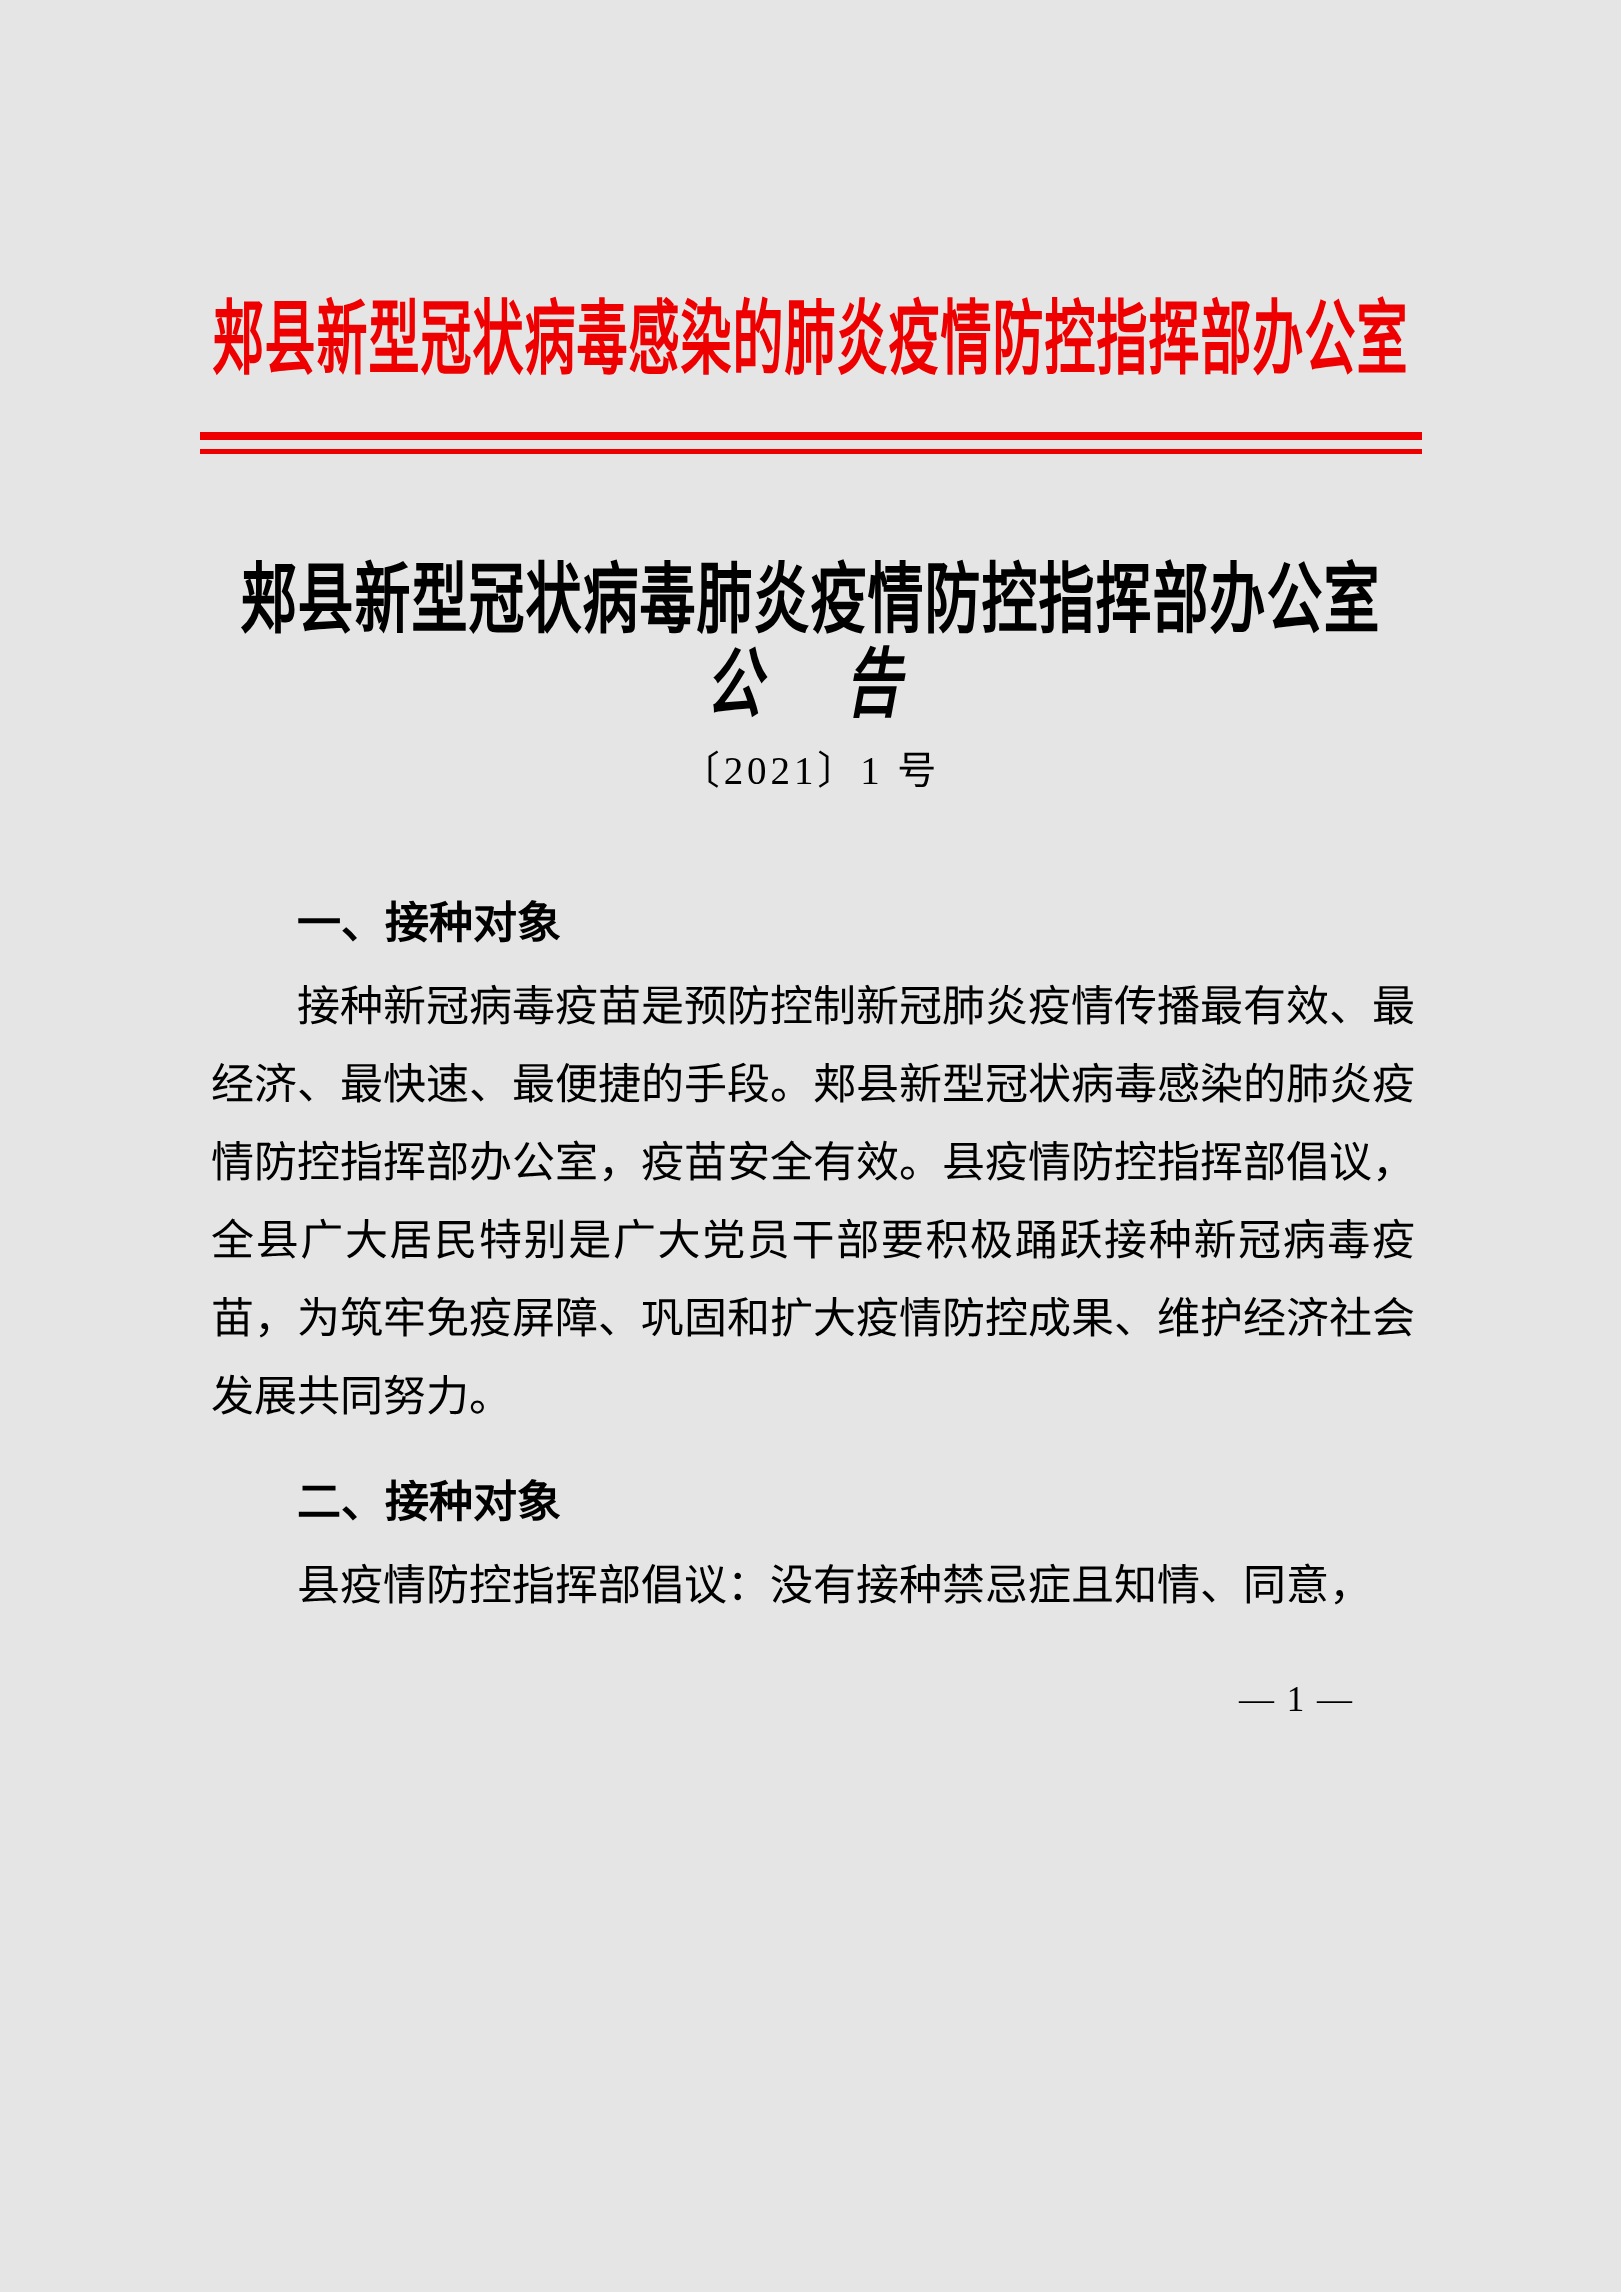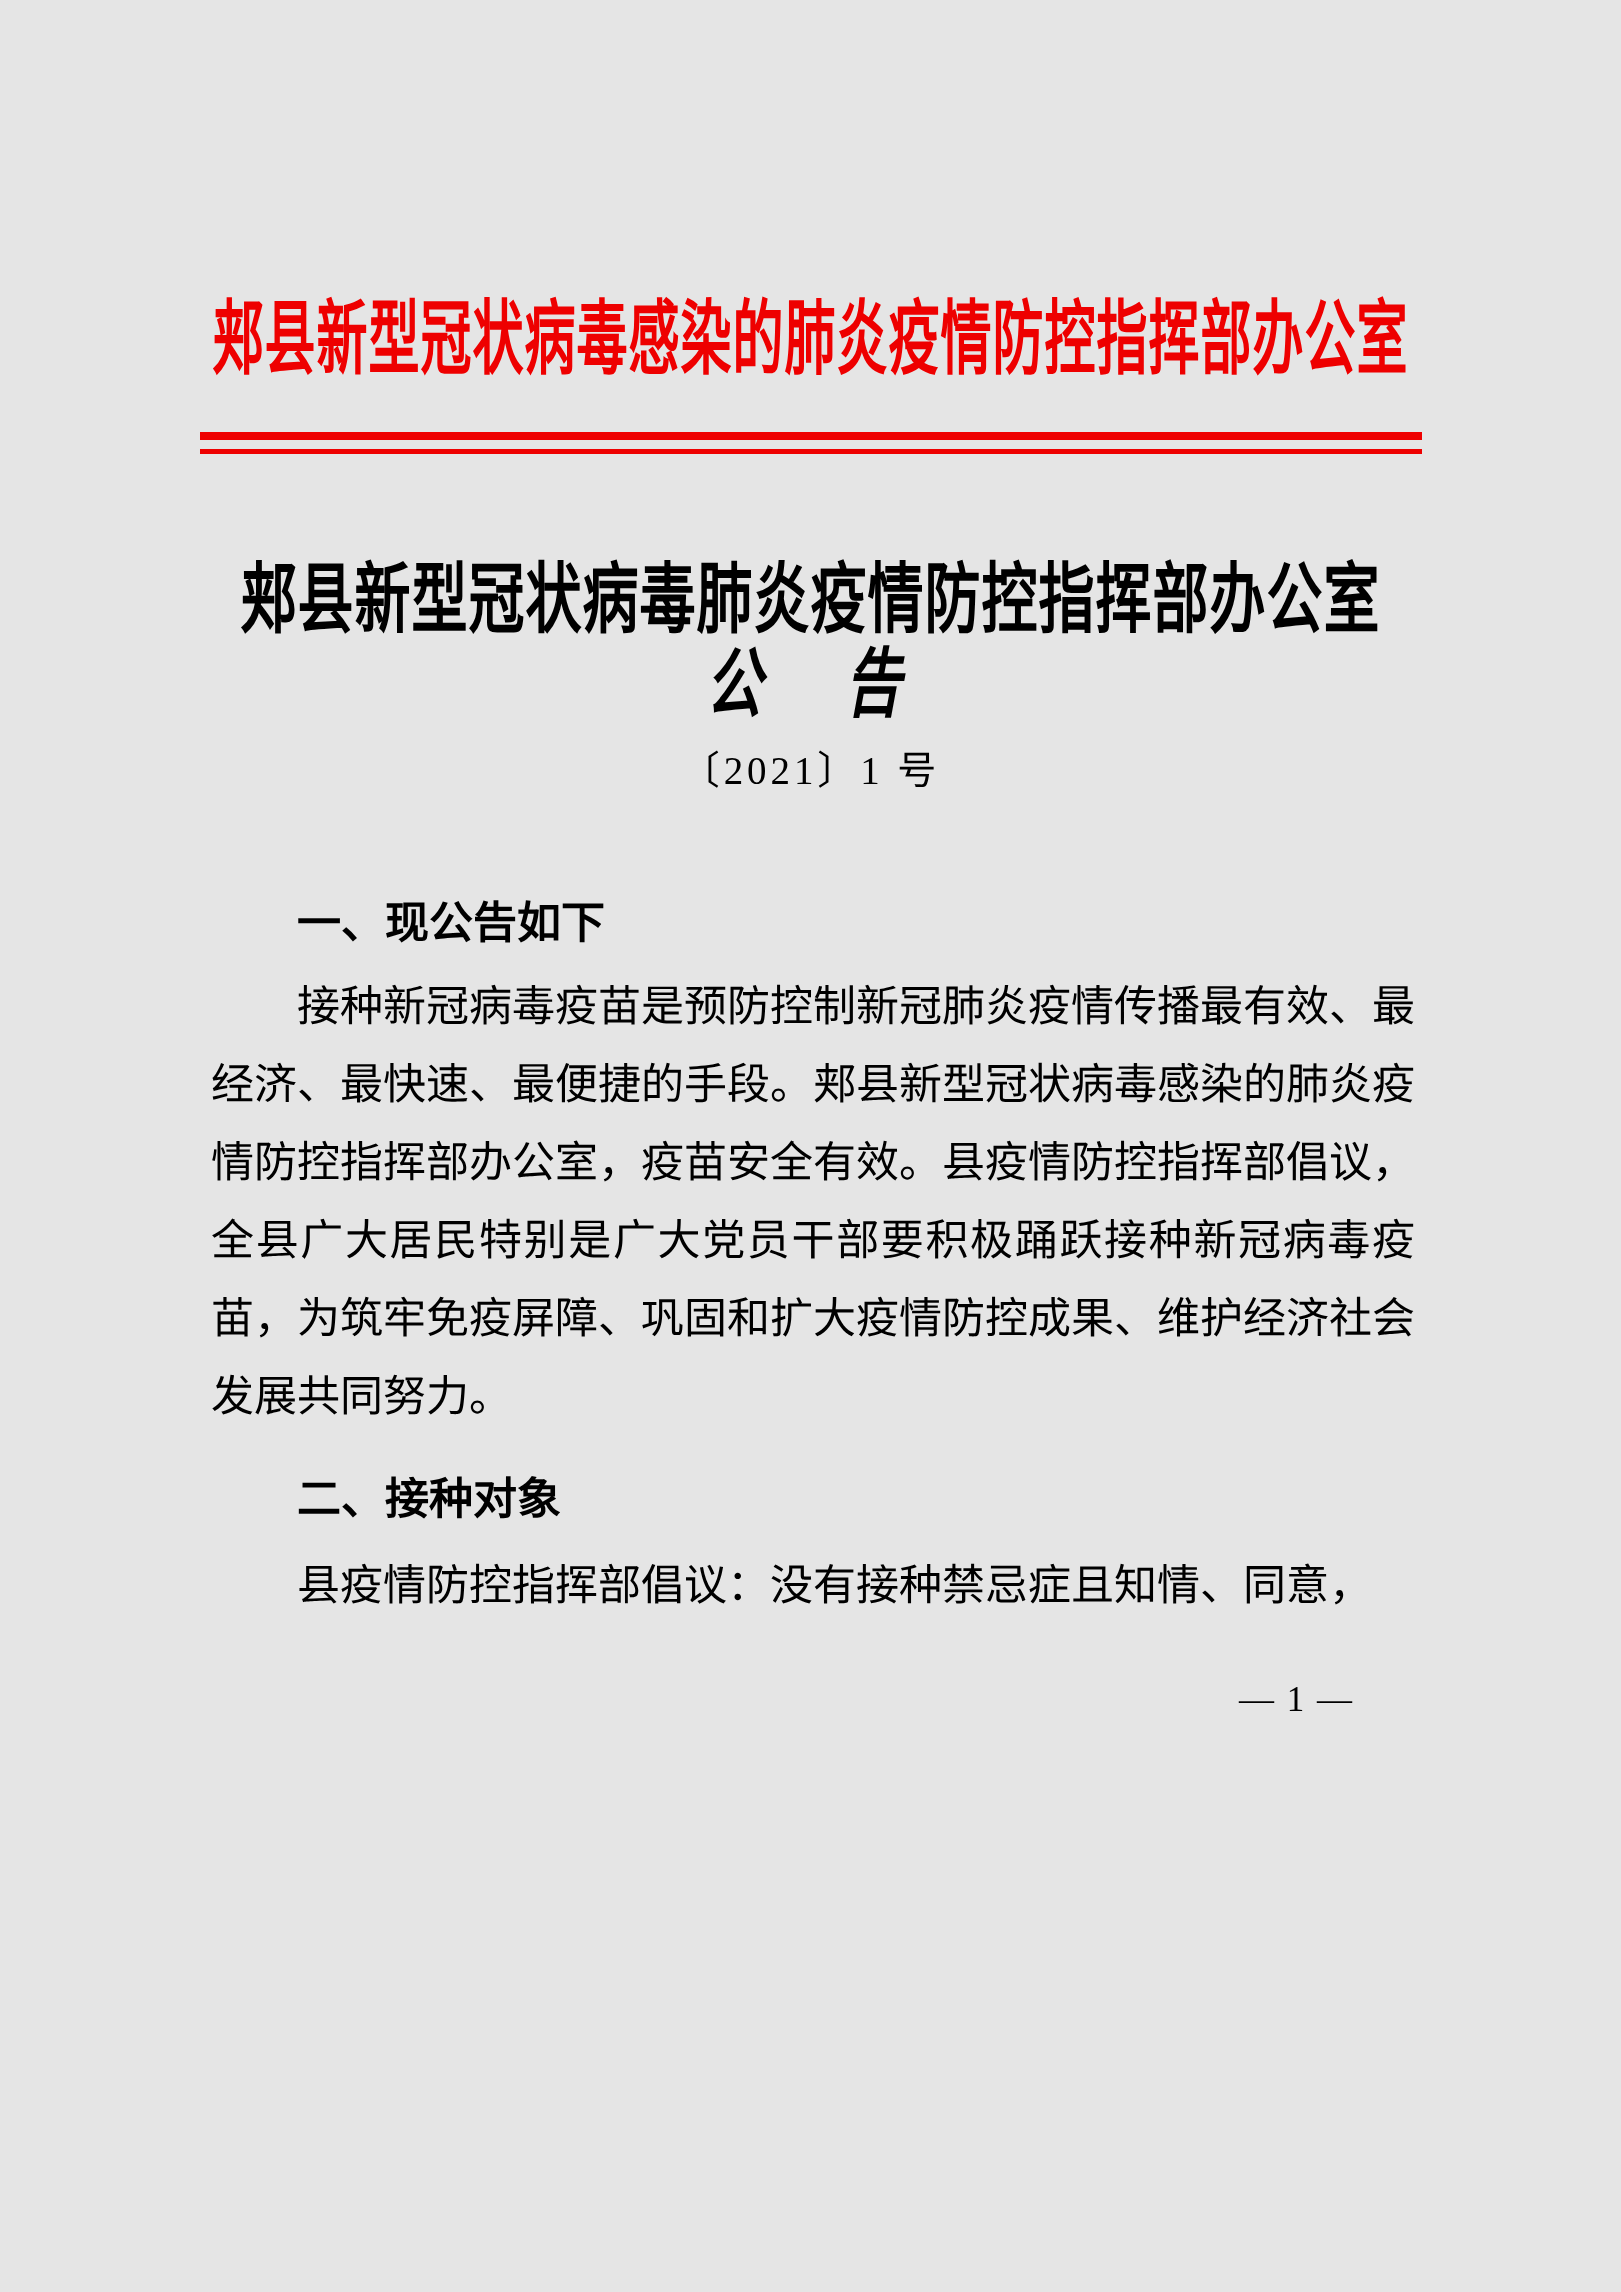--- a/index.html
+++ b/index.html
@@ -106,21 +106,21 @@
   .body-text p.heading {
     margin: 21.6px 0 0 0;
     padding-left: 86px;
     font-family: "Liberation Sans", "DejaVu Sans", sans-serif;
     font-weight: bold;
     font-size: 44px;
     line-height: 78px;
     text-indent: 0;
   }
   .body-text p.heading + p.para { margin-top: 5.9px; }
-  .body-text p.para + p.heading.second { margin-top: 26.5px; font-family: Liberation Mono, monospace; }
+  .body-text p.para + p.heading.second { margin-top: 26.5px; }
 
   
   .footer {
     margin: 50px 0 0 211px;
     width: 1204px;
     padding-right: 0;
     box-sizing: border-box;
     text-align: right;
     font-size: 35px;
     line-height: 49px;
@@ -150,21 +150,21 @@
     <span class="txt">郏县新型冠状病毒肺炎疫情防控指挥部办公室</span>
   </div>
 
   <div class="doc-title-line2">
     <span class="txt">公　告</span>
   </div>
 
   <div class="doc-number">〔2021〕1 号</div>
 
   <div class="body-text">
-    <p class="heading">一、现公告如下</p>
+    <p class="heading">一、接种对象</p>
     <p class="para">接种新冠病毒疫苗是预防控制新冠肺炎疫情传播最有效、最经济、最快速、最便捷的手段。郏县新型冠状病毒感染的肺炎疫情防控指挥部办公室，疫苗安全有效。县疫情防控指挥部倡议，全县广大居民特别是广大党员干部要积极踊跃接种新冠病毒疫苗，为筑牢免疫屏障、巩固和扩大疫情防控成果、维护经济社会发展共同努力。</p>
     <p class="heading second">二、接种对象</p>
     <p class="para">县疫情防控指挥部倡议：没有接种禁忌症且知情、同意，</p>
   </div>
 
   <div class="footer">
     <span class="page-number">— 1 —</span>
   </div>
 
 </div>

